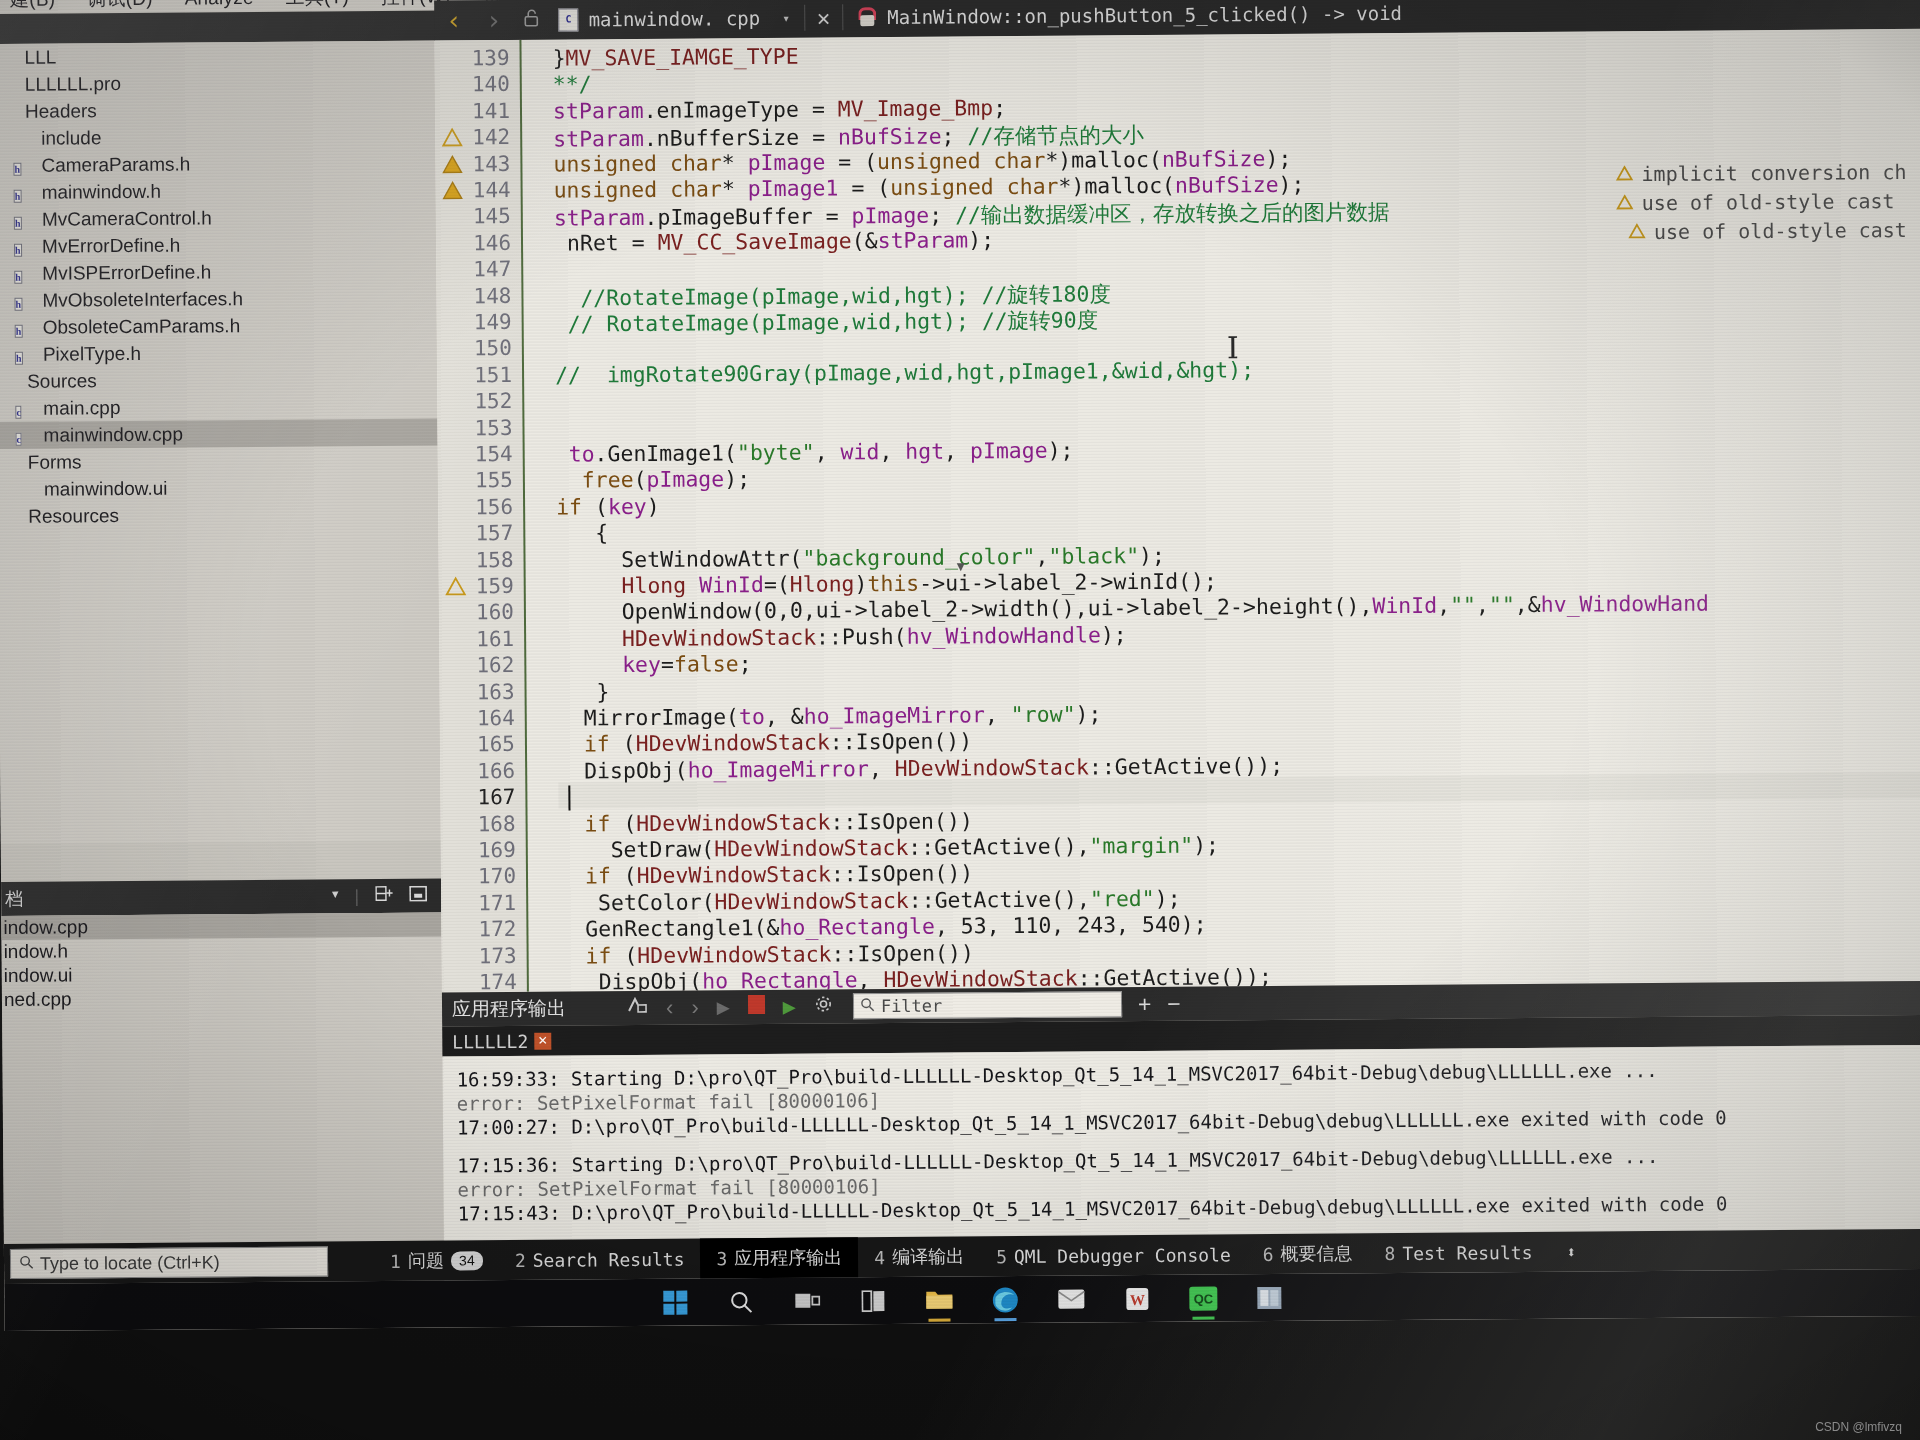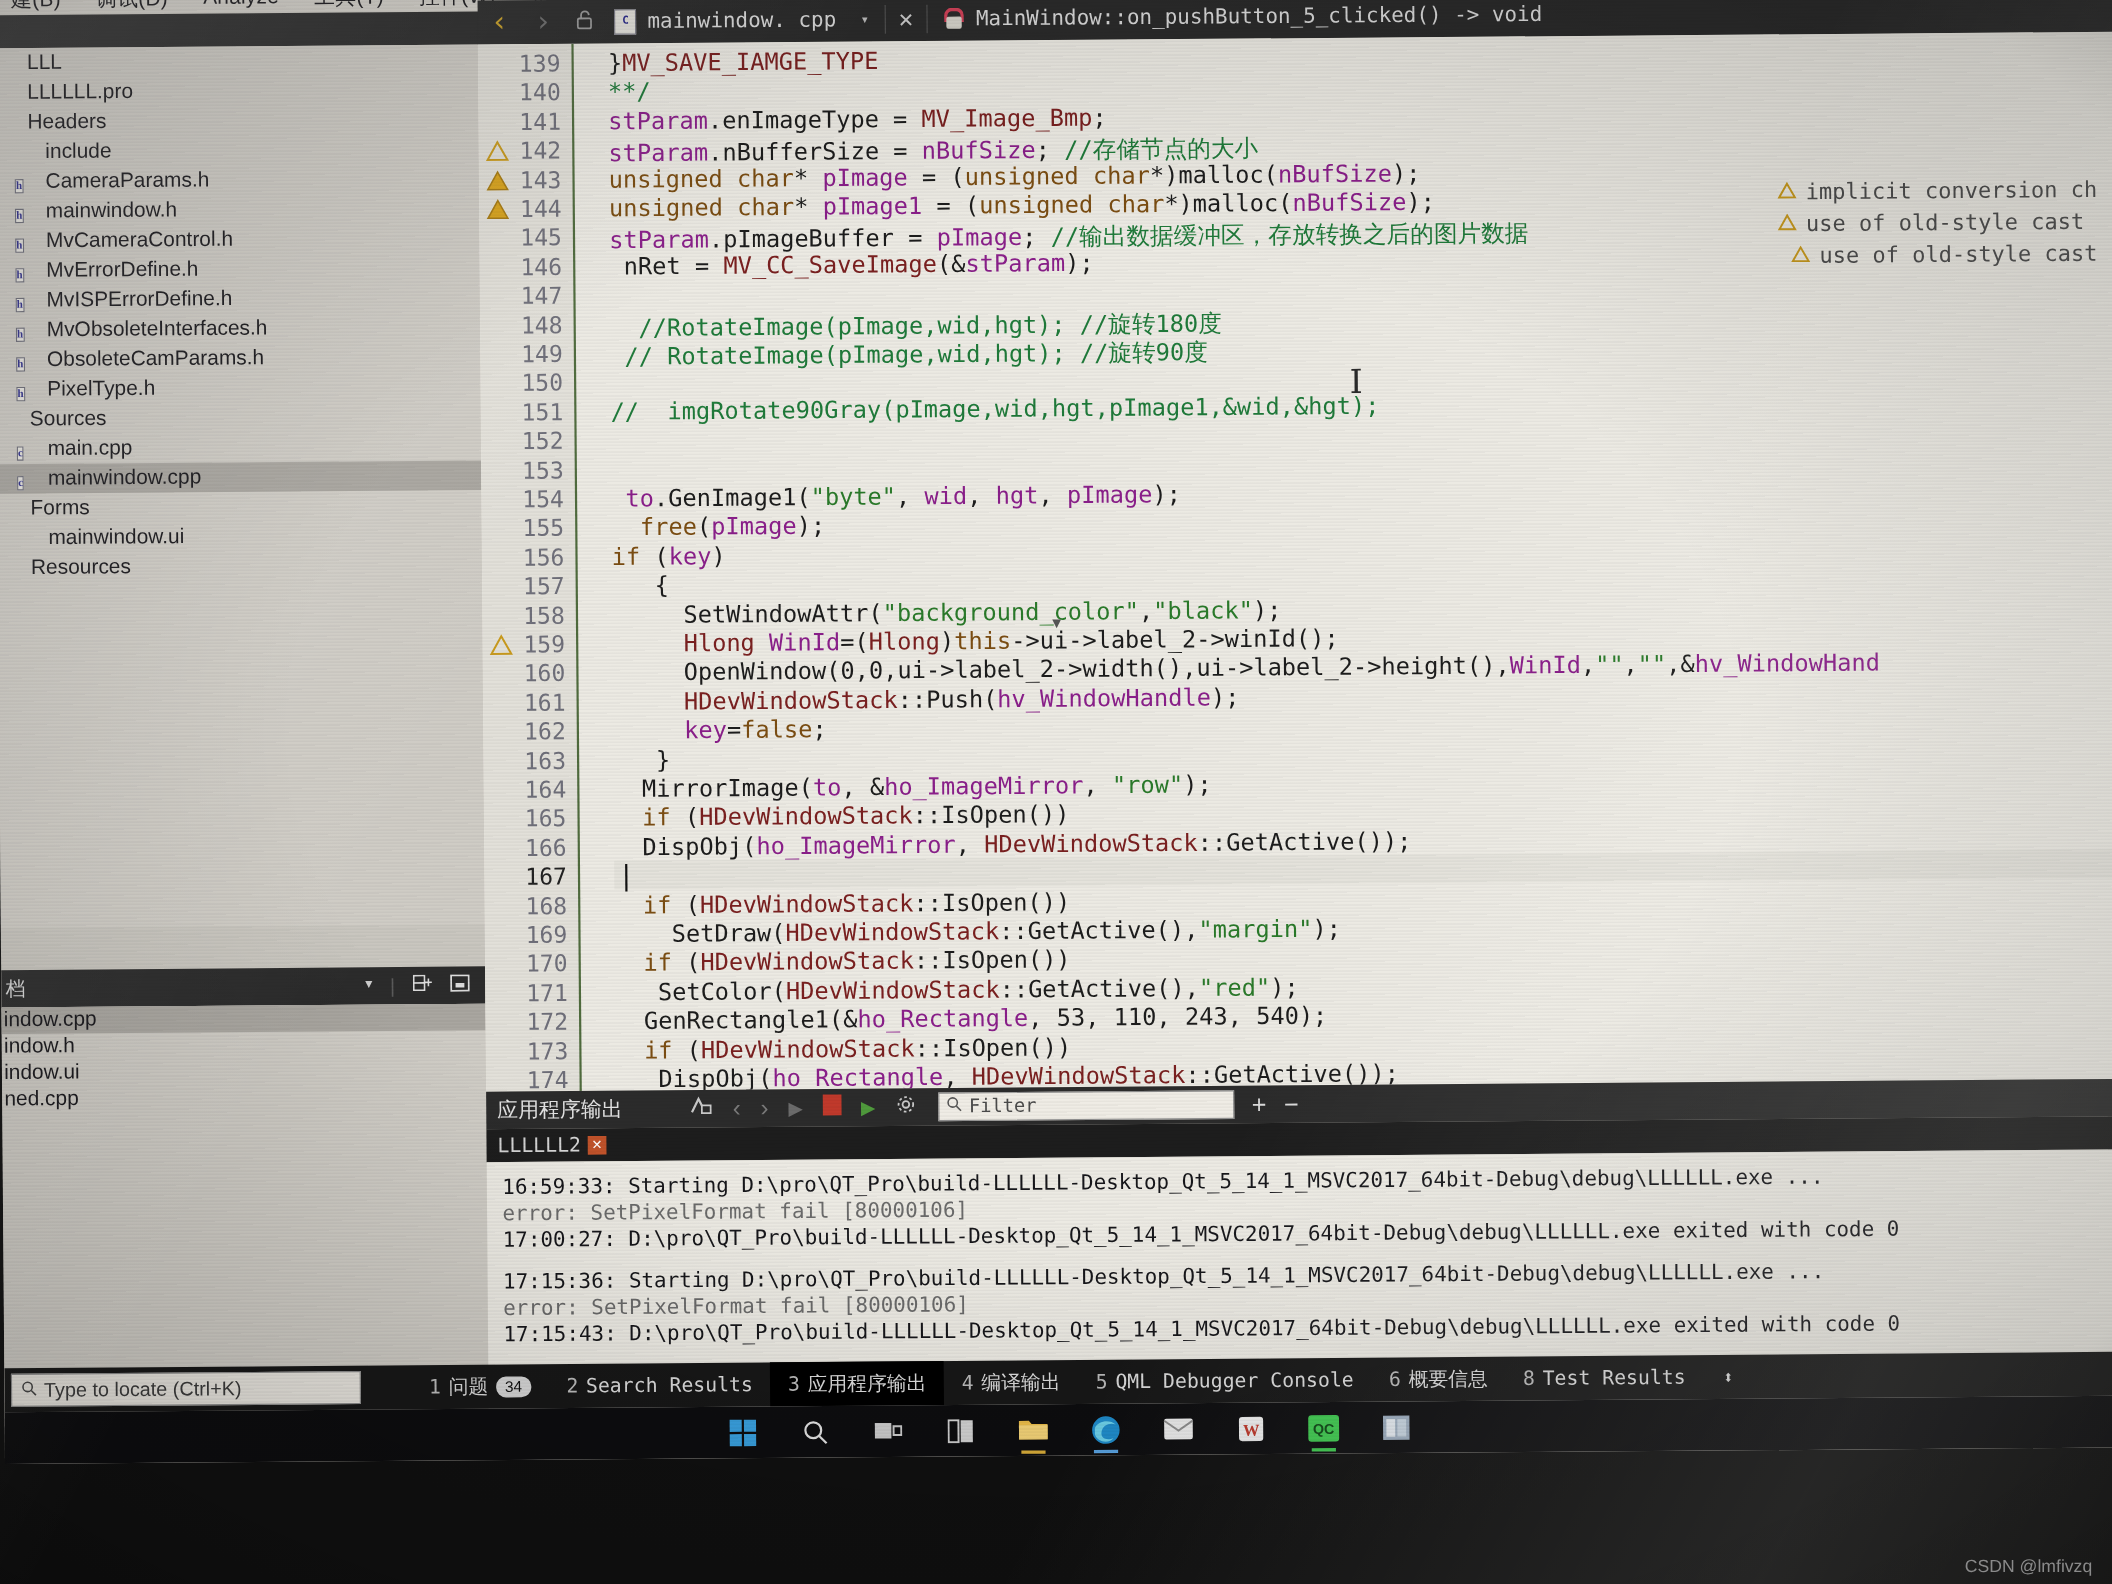--- a/index.html
+++ b/index.html
@@ -129,21 +129,21 @@
     font-size:14px;display:flex;align-items:center;justify-content:center;padding:0 5px;font-family:"Liberation Sans",sans-serif;}
 
   
   #taskbar{position:absolute;left:0;bottom:0;width:100%;height:47px;background:#0d0d0f;
     display:flex;align-items:center;justify-content:center;gap:26px;}
   .tbi{width:40px;height:40px;display:flex;align-items:center;justify-content:center;position:relative;}
   .winlogo{width:24px;height:24px;display:grid;grid-template-columns:11px 11px;grid-template-rows:11px 11px;gap:2px;}
   .winlogo span{background:#3aa3e3;display:block;}
   .active-dot{position:absolute;bottom:-1px;left:50%;transform:translateX(-50%);width:22px;height:3px;background:#5ba7e8;}
 
-  #watermark{position:absolute;right:18px;bottom:6px;color:#8a8a8a;font-size:16px;z-index:70;
+  #watermark{position:absolute;right:18px;bottom:6px;color:#8a8a8a;font-size:12px;z-index:70;
      font-family:"Liberation Sans",sans-serif;}
 </style>
 </head>
 <body>
 
 <div id="photo">
   <div id="screen">
 
     <div id="menubar">
         <div class="mi">建(B)</div>

